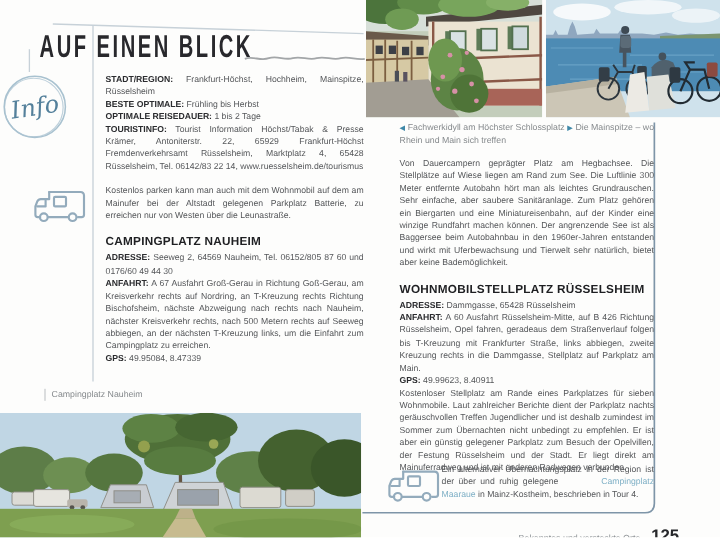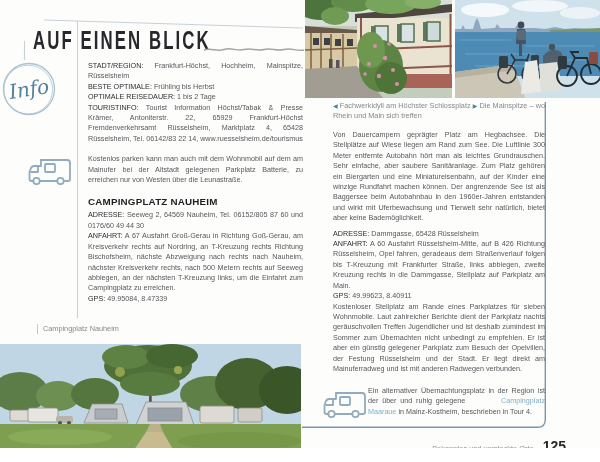--- a/index.html
+++ b/index.html
@@ -17,21 +17,21 @@
 
   
   .badge { position:absolute; left:1px; top:61px; width:56px; height:56px; }
   .badge-label { position:absolute; inset:0; display:flex; align-items:center; justify-content:center;
                  font-family:"DejaVu Serif",serif; font-style:italic; font-size:20px; color:#54809b;
                  transform:rotate(-9deg); }
 
   
   .body { font-size:7.2px; line-height:10.4px; color:#55575a; }
   .justify { text-align:justify; }
-  .lbl { font-weight:normal; color:#2b2c2f; }
+  .lbl { font-weight:bold; color:#2b2c2f; }
   .heading { font-size:9.8px; font-weight:bold; color:#1e1f22; letter-spacing:0.2px; margin:11px 0 3px 0; }
   .caption { font-size:7.3px; line-height:10px; color:#85898c; }
   .arrow { color:#3f88a8; font-size:6px; }
 
   .leftcol { position:absolute; left:88px; top:61px; width:215px; }
   .rightcol { position:absolute; left:333px; top:101px; width:212px; }
   .rightcol .caption { margin-bottom:9px; }
   .para { margin-bottom:5px; }
 
   .tip { position:relative; margin-top:10px; }
@@ -276,20 +276,21 @@
   <div class="rightcol">
     <div class="caption justify">
       <span class="arrow">◀</span>
       <span>Fachwerkidyll am Höchster Schlossplatz</span>
       <span class="arrow">▶</span>
       <span>Die Mainspitze – wo Rhein und Main sich treffen</span>
     </div>
 
     <p class="body justify para">Von Dauercampern geprägter Platz am Hegbachsee. Die Stellplätze auf Wiese liegen am Rand zum See. Die Luftlinie 300 Meter entfernte Autobahn hört man als leichtes Grundrauschen. Sehr einfache, aber saubere Sanitäranlage. Zum Platz gehören ein Biergarten und eine Miniatureisenbahn, auf der Kinder eine winzige Rundfahrt machen können. Der angrenzende See ist als Baggersee beim Autobahnbau in den 1960er-Jahren entstanden und wirkt mit Uferbewachsung und Tierwelt sehr natürlich, bietet aber keine Bademöglichkeit.</p>
 
+    <h3 class="heading">WOHNMOBILSTELLPLATZ RÜSSELSHEIM</h3>
     <p class="body justify">
       <span class="lbl">ADRESSE:</span>
       <span>Dammgasse, 65428 Rüsselsheim</span>
     </p>
     <p class="body justify">
       <span class="lbl">ANFAHRT:</span>
       <span>A 60 Ausfahrt Rüsselsheim-Mitte, auf B 426 Richtung Rüsselsheim, Opel fahren, geradeaus dem Straßenverlauf folgen bis T-Kreuzung mit Frankfurter Straße, links abbiegen, zweite Kreuzung rechts in die Dammgasse, Stellplatz auf Parkplatz am Main.</span>
     </p>
     <p class="body">
       <span class="lbl">GPS:</span>

